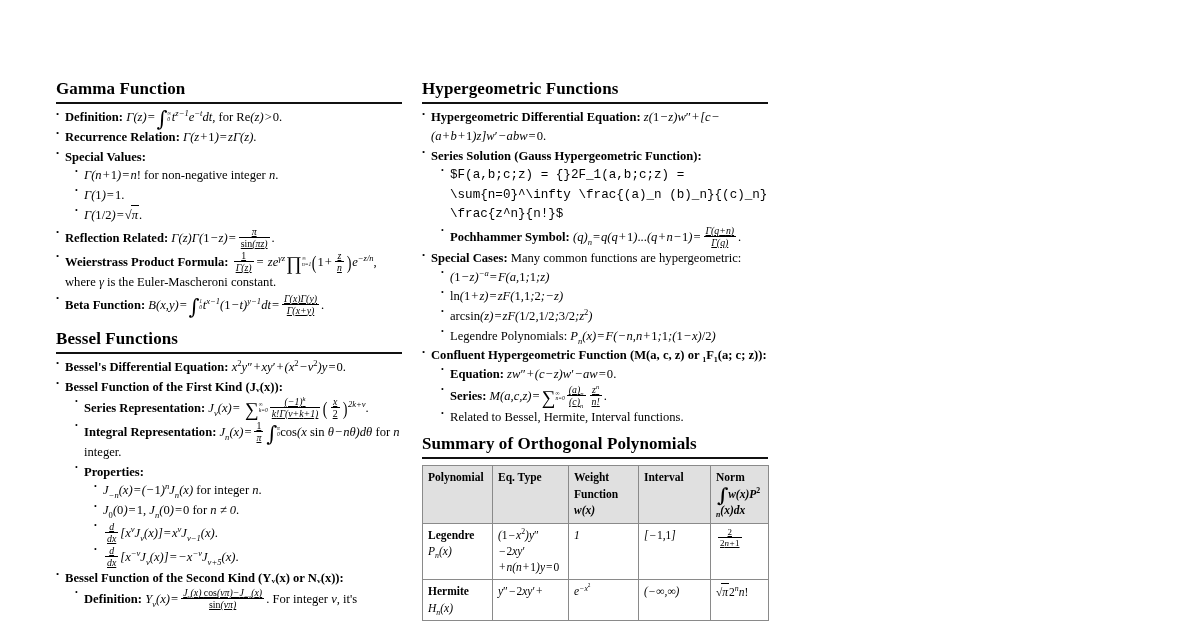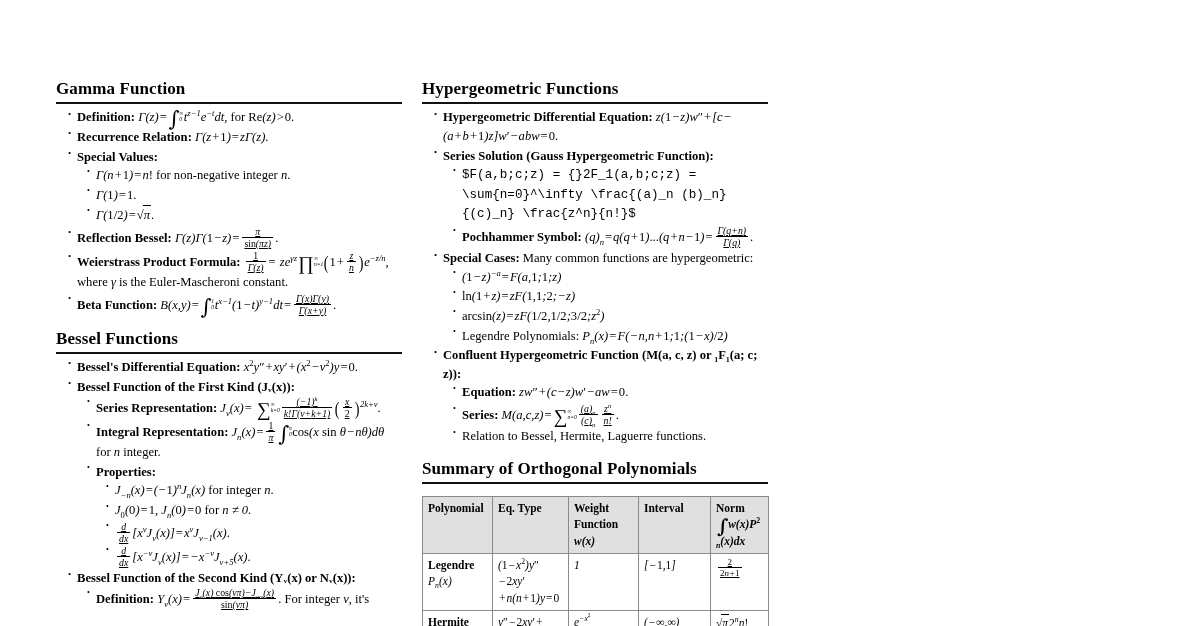--- a/index.html
+++ b/index.html
@@ -42,21 +42,21 @@
     line-height: 1.25;
     letter-spacing: 0.1px;
   }
   .col-left h2.section-title  { width: 346px; }
   .col-right h2.section-title { width: 346px; }
   .section { margin-bottom: 12px; }
   .section.tight { margin-bottom: 6px; }
 
   ul.lvl1, ul.lvl2, ul.lvl3 {
     list-style: none;
-    margin: 12px;
+    margin: 0;
     padding: 0;
   }
   ul.lvl1 { margin-top: 4px; }
   ul.lvl1 > li {
     position: relative;
     padding-left: 9px;
     margin: 0 0 1px 0;
     line-height: 1.48;
     font-size: 12.6px;
   }
@@ -195,21 +195,21 @@
   }
   .raw {
     font-family: Liberation Mono, monospace;
     font-style: normal;
   }
 
   
   table.ortho {
     border-collapse: collapse;
     width: 346px;
-    margin-top: 12px;
+    margin-top: 6px;
     table-layout: fixed;
     font-size: 11.5px;
   }
   table.ortho th, table.ortho td {
     border: 1px solid #8a8a8a;
     vertical-align: top;
     padding: 3px 4px 4px 5px;
     text-align: left;
     line-height: 1.42;
     overflow: visible;
@@ -259,21 +259,21 @@
             <li>
               <span class="m">Γ(<span class="num">1</span>)<span class="op">=</span><span class="num">1</span><span class="up">.</span></span>
             </li>
             <li>
               <span class="m">Γ(<span class="num">1</span><span class="up">/</span><span class="num">2</span>)<span class="op">=</span><span class="radsign">√</span><span class="rad">π</span><span class="up">.</span></span>
             </li>
           </ul>
         </li>
 
         <li>
-          <b class="lbl">Reflection Bessel:</b>
+          <b class="lbl">Reflection Related:</b>
           <span class="m">Γ(<i>z</i>)Γ(<span class="num">1</span><span class="op">−</span><i>z</i>)<span class="op">=</span><span class="frac"><span class="n">π</span><span class="d"><span class="fn">sin</span>(π<i>z</i>)</span></span><span class="up">.</span></span>
         </li>
 
         <li>
           <b class="lbl">Weierstrass Product Formula:</b>
           <span class="m"><span class="frac"><span class="n"><span class="num">1</span></span><span class="d">Γ(<i>z</i>)</span></span><span class="op">=</span></span>
           <span class="m"><i>z</i><i>e</i><sup>γ<i>z</i></sup><span class="bigop">∏</span><span class="lim"><span class="t">∞</span><span class="b"><i>n</i>=1</span></span><span class="paren-big">(</span><span class="num">1</span><span class="op">+</span><span class="frac"><span class="n"><i>z</i></span><span class="d"><i>n</i></span></span><span class="paren-big">)</span><i>e</i><sup>−<i>z</i>/<i>n</i></sup></span><span class="up">, where <i class="m">γ</i> is the Euler-Mascheroni constant.</span>
         </li>
 
         <li>
@@ -392,21 +392,21 @@
           <ul class="lvl2">
             <li>
               <b class="lbl">Equation:</b>
               <span class="m"><i>zw</i><span class="up">″</span><span class="op">+</span>(<i>c</i><span class="op">−</span><i>z</i>)<i>w</i><span class="up">′</span><span class="op">−</span><i>aw</i><span class="op">=</span><span class="num">0</span><span class="up">.</span></span>
             </li>
             <li>
               <b class="lbl">Series:</b>
               <span class="m"><i>M</i>(<i>a</i>,<i>c</i>,<i>z</i>)<span class="op">=</span><span class="bigop">∑</span><span class="lim"><span class="t">∞</span><span class="b"><i>n</i>=0</span></span><span class="frac"><span class="n">(<i>a</i>)<sub><i>n</i></sub></span><span class="d">(<i>c</i>)<sub><i>n</i></sub></span></span><span class="frac"><span class="n"><i>z</i><sup><i>n</i></sup></span><span class="d"><i>n</i>!</span></span><span class="up">.</span></span>
             </li>
             <li>
-              <span class="up">Relation to Bessel, Hermite, Laguerre functions.</span>
+              <span class="up">Related to Bessel, Hermite, Interval functions.</span>
             </li>
           </ul>
         </li>
 
       </ul>
     </div>
 
     <div class="section">
       <h2 class="section-title">Summary of Orthogonal Polynomials</h2>
 

